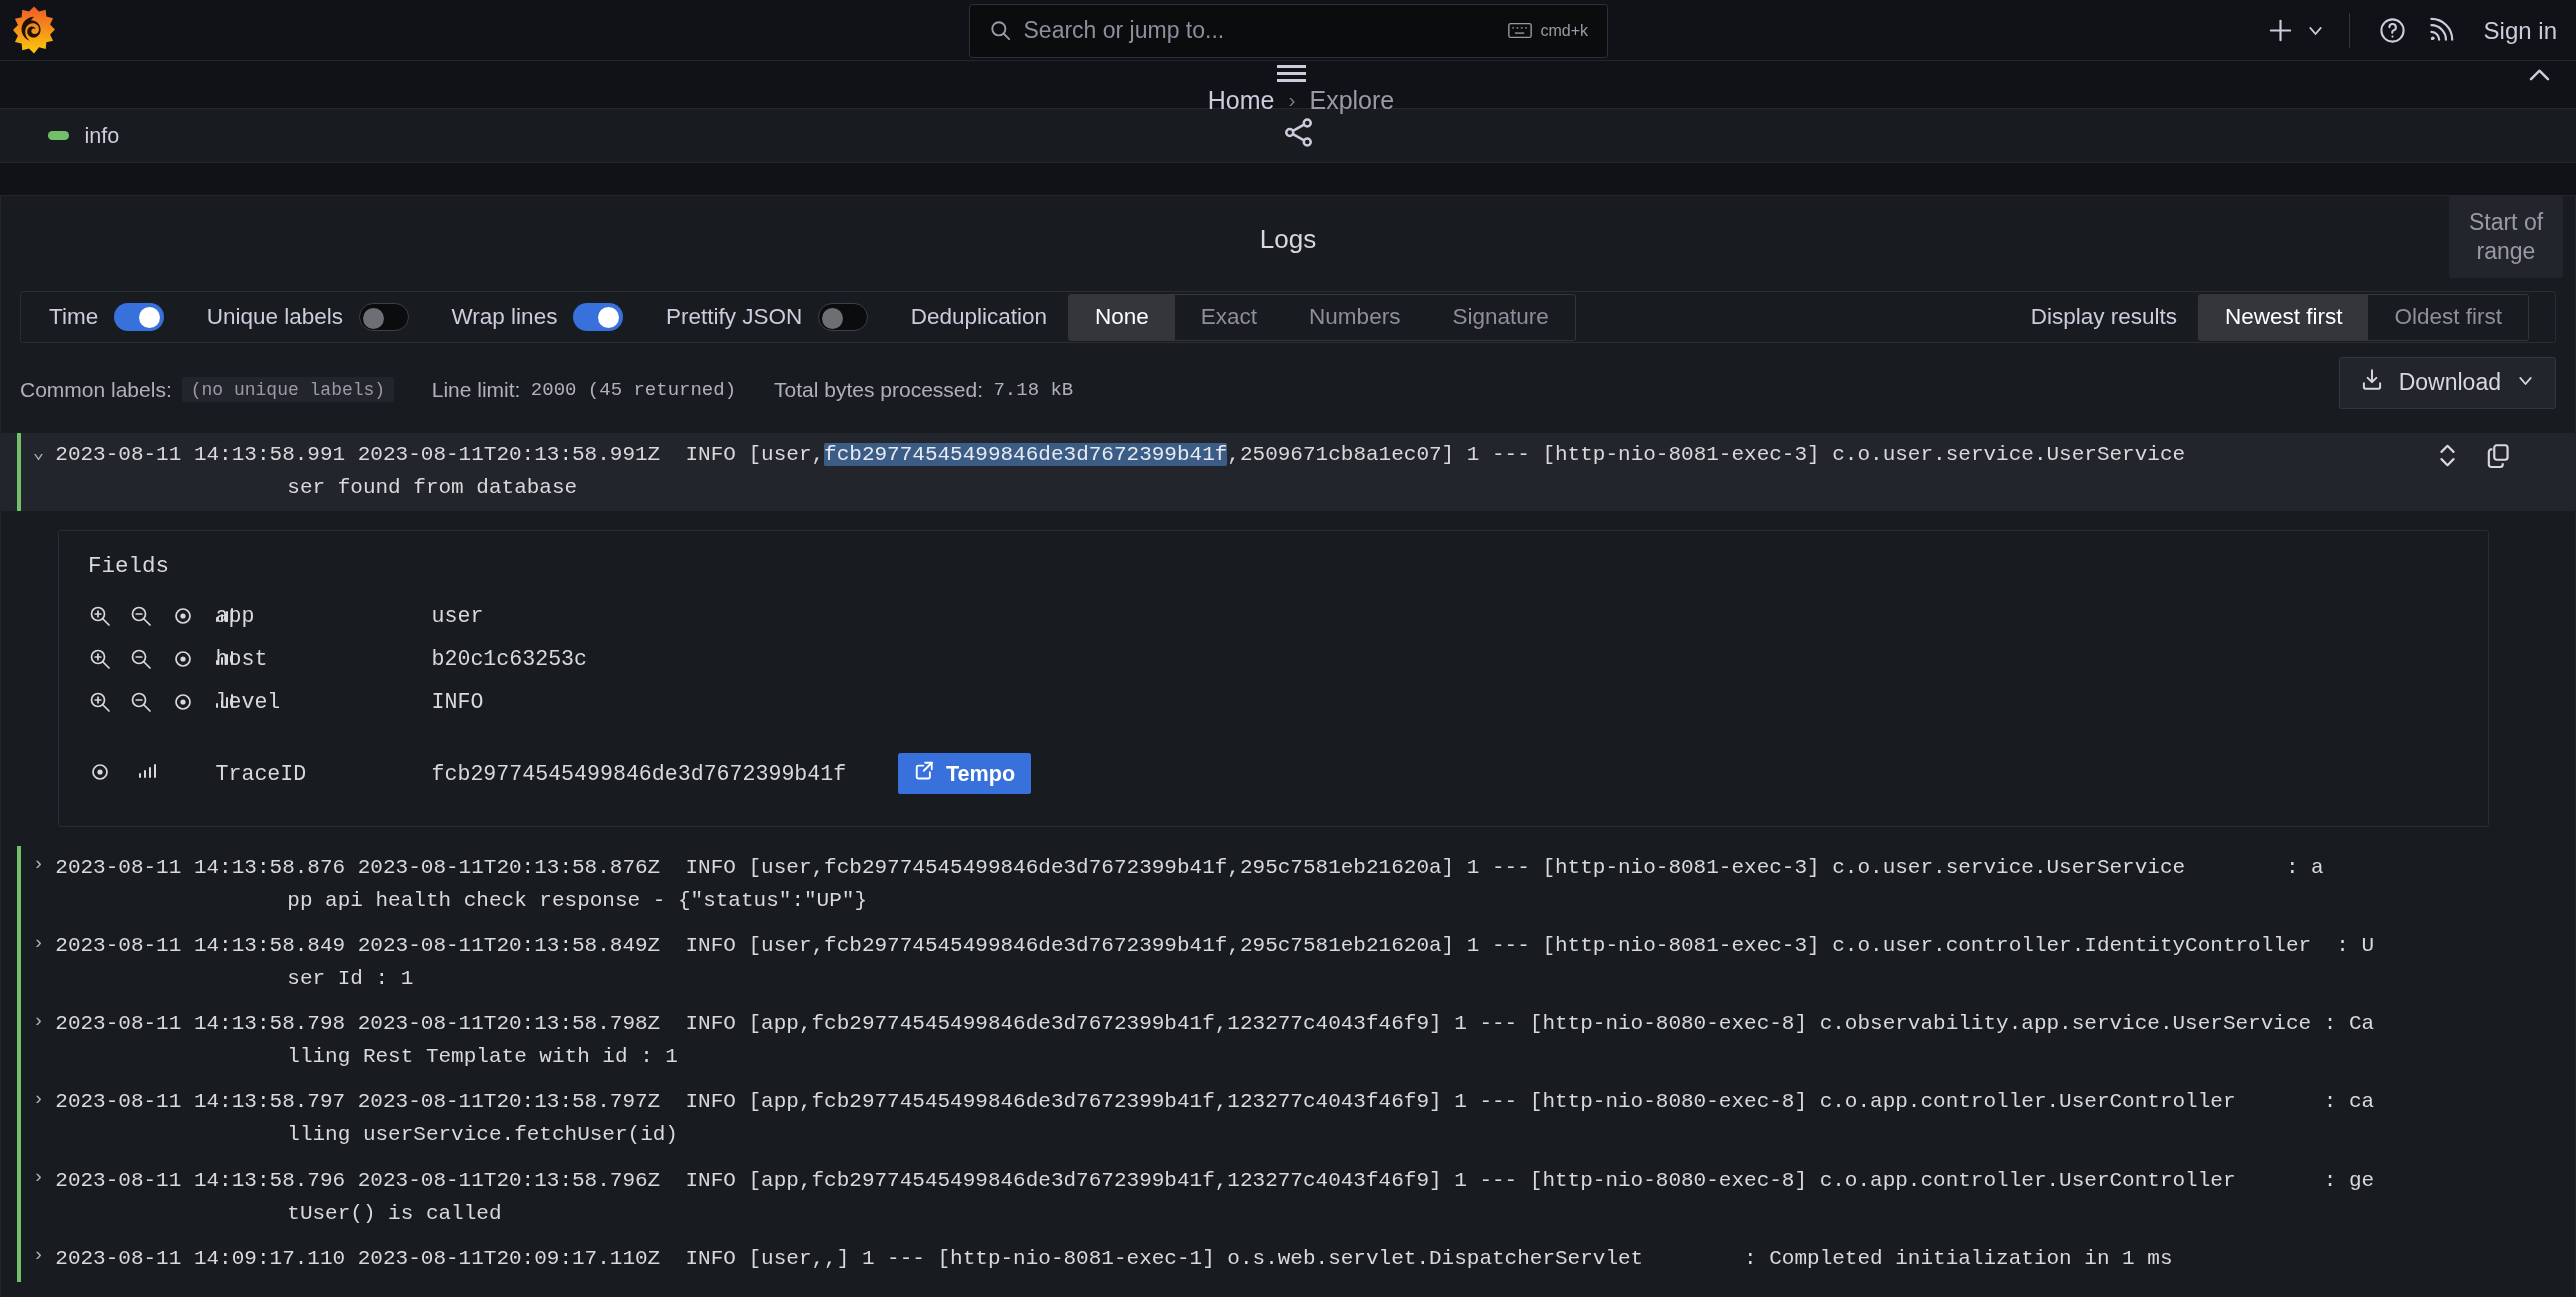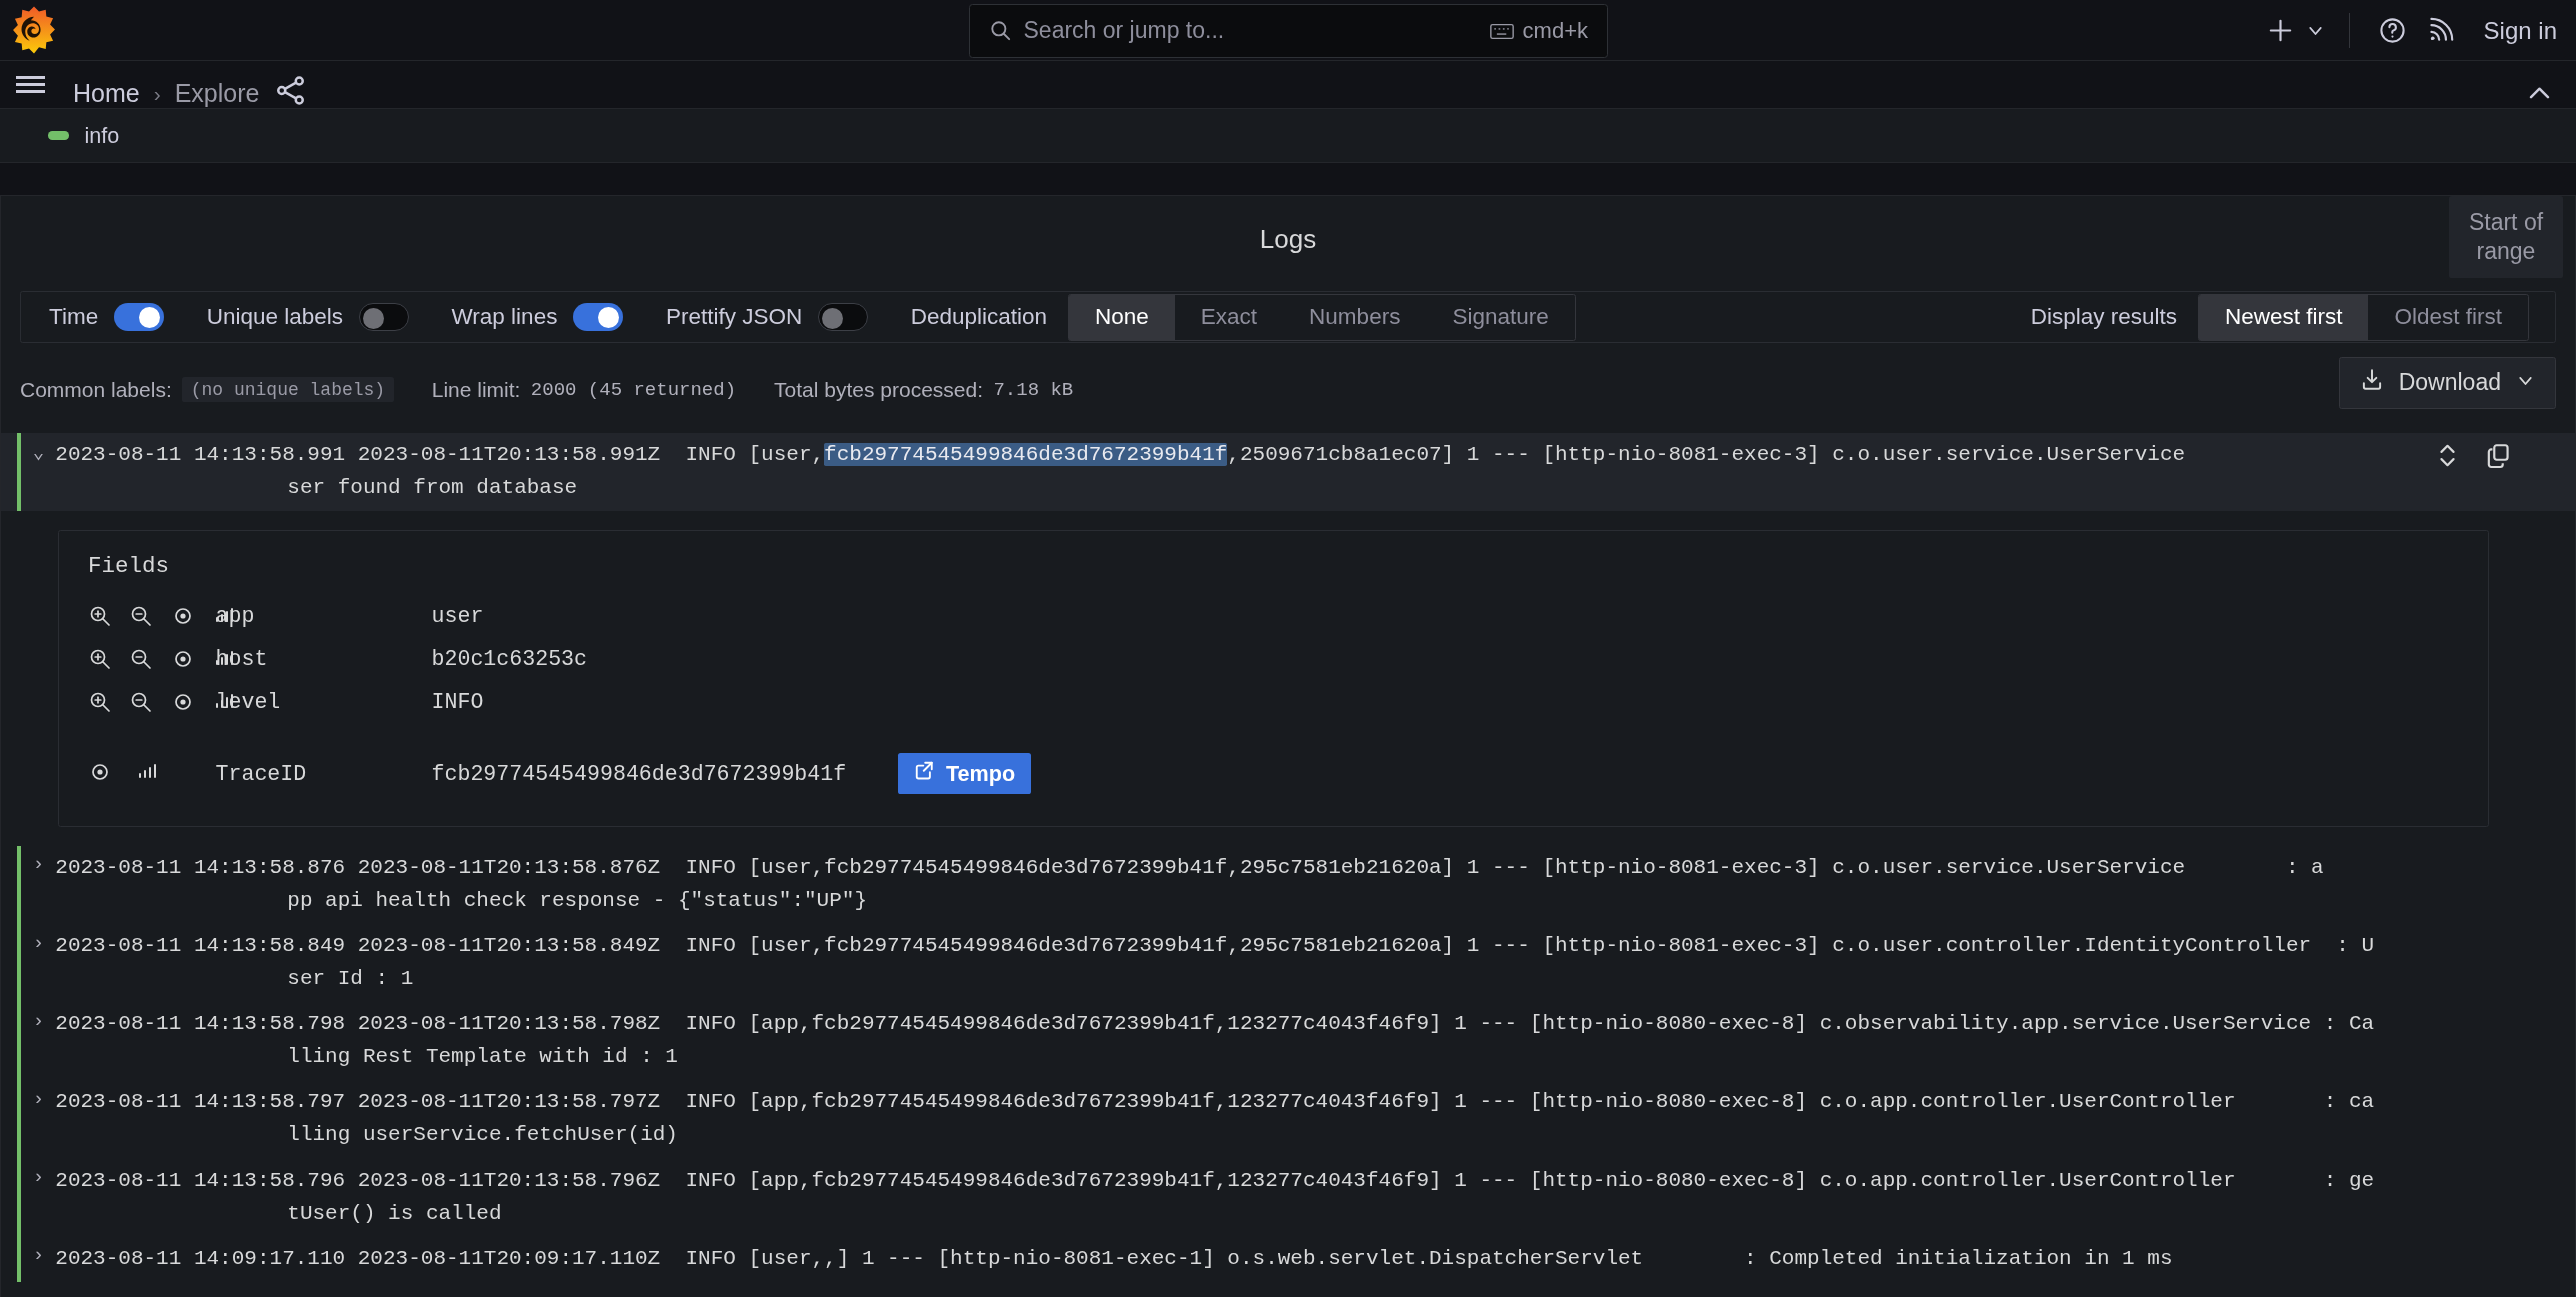--- a/index.html
+++ b/index.html
@@ -26,41 +26,41 @@
     border: 0.9px solid #2e3136;
     border-radius: 3.5px;
     display: flex; align-items: center;
     padding: 0 19px;
     cursor: text;
   }
   #searchbar .mag { width: 22.5px; height: 22.5px; flex: 0 0 auto; }
   #search-placeholder {
     margin-left: 12px; font-size: 23px; color: #8e8e9c; flex: 1 1 auto;
   }
-  .kbd-wrap { display: flex; align-items: center; gap: 8.6px; color: #9a9aa6; font-size: 22px; }
+  .kbd-wrap { display: flex; align-items: center; gap: 8.6px; color: #9a9aa6; font-size: 16px; }
   .kbd-icon { width: 24px; height: 19px; }
   #nav-right {
     position: absolute; right: 19px; top: 0; height: 61px;
     display: flex; align-items: center; gap: 0;
   }
   .nav-btn {
     display: flex; align-items: center; justify-content: center;
     cursor: pointer; color: #ccccdc;
   }
   .nav-plus { width: 41px; height: 41px; }
   .nav-caret { width: 29px; height: 41px; }
   .nav-sep { width: 0.9px; height: 35px; background: #33353b; margin: 0 19px; }
   .nav-icon { width: 48px; height: 41px; }
   #signin-label { font-size: 24px; color: #ccccdc; margin-left: 19px; cursor: pointer; }
 
   
   #breadcrumb-bar {
     position: relative; height: 48px; width: 100%;
     background: #111217; border-bottom: 0.9px solid #24262b;
-    display: flex; align-items: flex-end; padding-left: 7px;
+    display: flex; align-items: center; padding-left: 7px; flex-direction: column;
   }
   #menu-toggle { width: 47px; height: 47px; display: flex; align-items: center; justify-content: center; cursor: pointer; }
   #menu-toggle .bar { display: block; width: 29px; height: 2.6px; background: #ccccdc; margin: 4.3px 0; }
   #breadcrumb { display: flex; align-items: center; gap: 14px; margin-left: 19px; font-size: 25px; }
   #breadcrumb .crumb-home { color: #ccccdc; cursor: pointer; }
   #breadcrumb .sep { color: #7b7b86; font-size: 21px; }
   #breadcrumb .crumb-current { color: #9a9aa6; cursor: pointer; }
   #share-icon { width: 35px; height: 35px; margin-left: 14px; cursor: pointer; }
   #collapse-chevron { position: absolute; right: 22.5px; width: 29px; height: 29px; cursor: pointer; }
 

